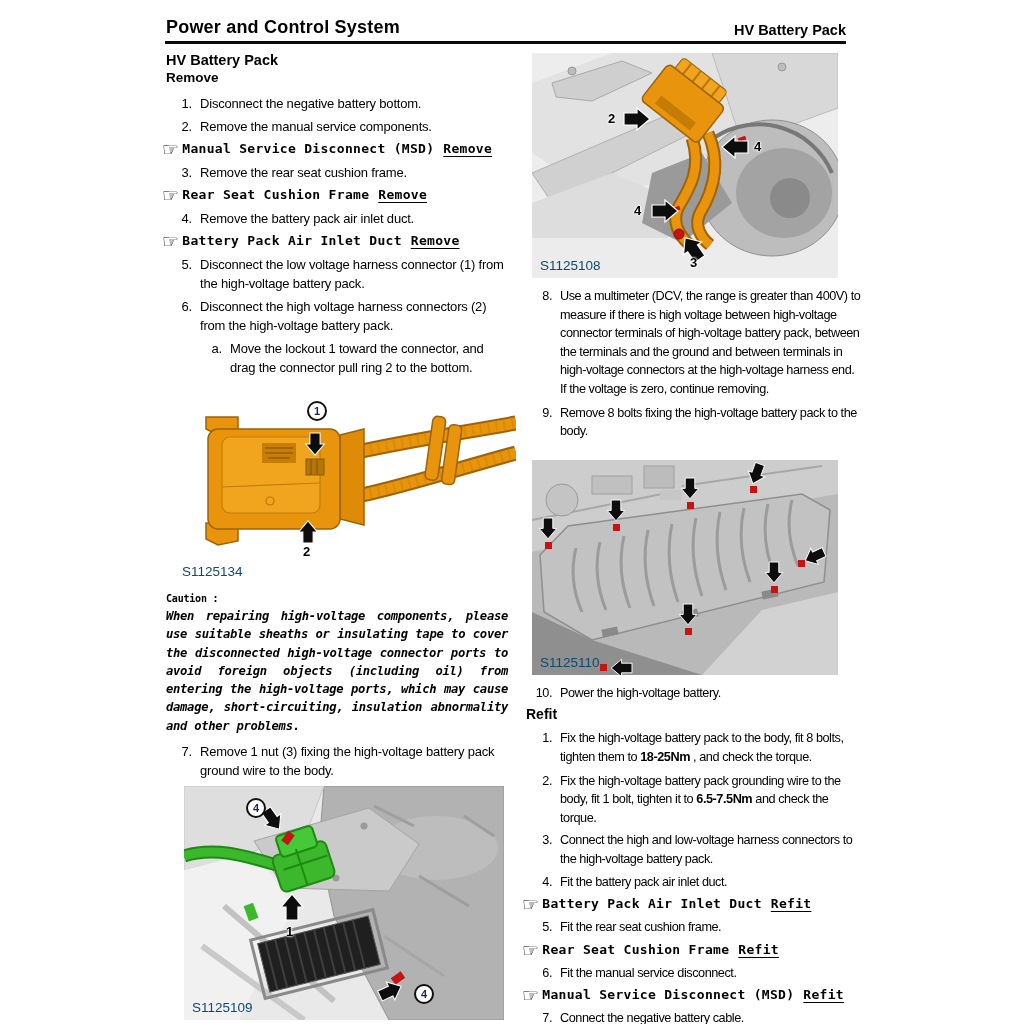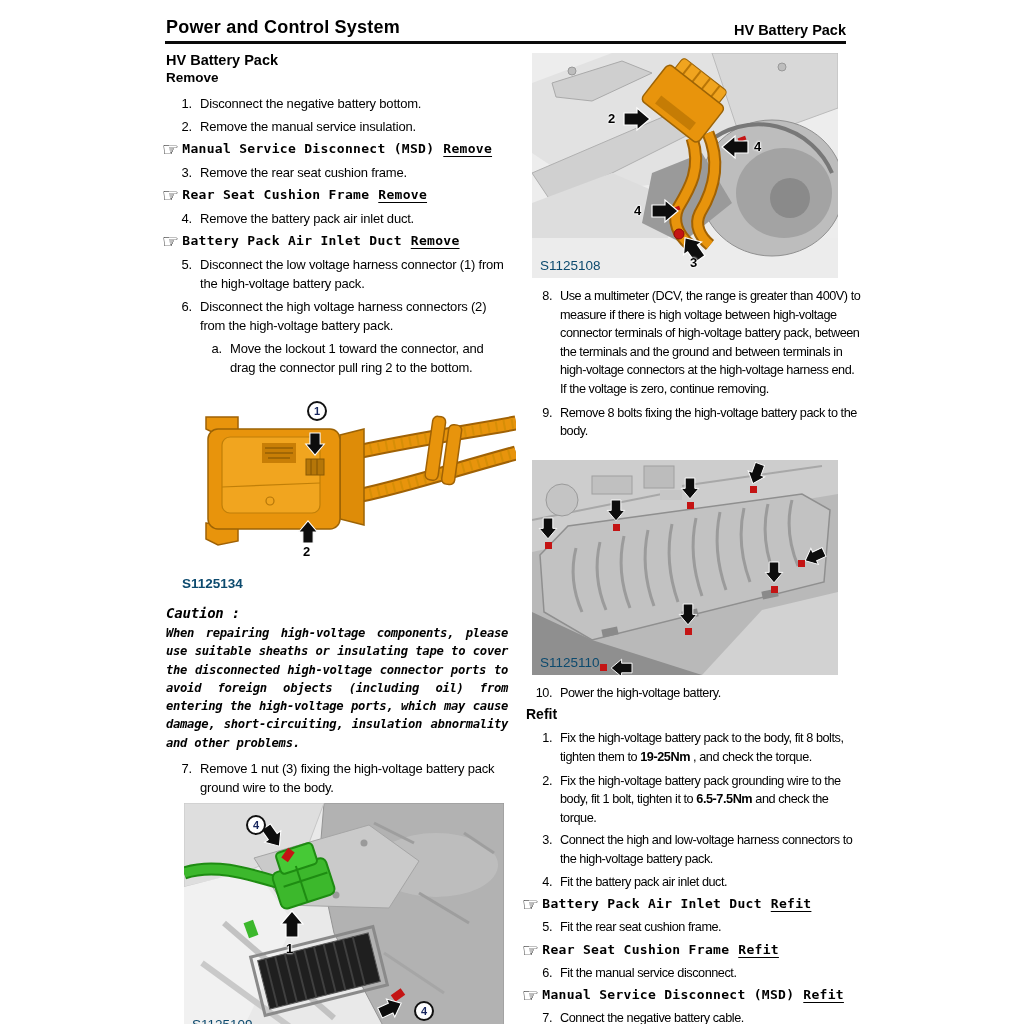--- a/index.html
+++ b/index.html
@@ -26,32 +26,32 @@
   .step .txt{flex:1;}
   .step.first{margin-top:8px;}
   .step.gap{margin-top:4px;}
   .step.sub .num{width:56px;}
 
   .link-row{display:flex;align-items:center;height:21px;margin-top:2px;margin-left:-4px;
             font-family:"DejaVu Sans Mono",monospace;font-weight:bold;font-size:13px;letter-spacing:.3px;cursor:pointer;}
   .hand{font-family:"DejaVu Sans",sans-serif;font-size:19px;line-height:19px;margin-right:3px;position:relative;top:1px;font-weight:normal;}
   .link-action{margin-left:9px;text-decoration:underline;text-underline-offset:3px;}
 
-  .caution-title{font-family:"DejaVu Sans Mono",monospace;font-weight:bold;font-style:italic;font-size:14px;margin-top:14px;letter-spacing:-.2px;}
+  .caution-title{font-family:"DejaVu Sans Mono",monospace;font-weight:bold;font-size:10px;margin-top:14px;letter-spacing:-.2px;}
   .caution-text{font-family:"DejaVu Sans Mono",monospace;font-weight:bold;font-style:italic;font-size:12.2px;
                 line-height:18.3px;text-align:justify;margin-top:3px;letter-spacing:-.3px;}
 
   .fig{position:relative;}
   .fig svg{display:block;}
   #fig-connector{margin-top:14px;margin-left:12px;width:338px;height:172px;}
   #fig-ground{margin-top:6px;margin-left:18px;width:320px;height:234px;}
   #fig-msd{margin-left:6px;width:306px;height:225px;}
   #fig-pack{margin-top:19px;margin-left:6px;width:306px;height:215px;}
   .fig-caption{font-size:13.5px;color:#0c4a6e;}
-  .cap-below{margin:13px 0 0 16px;font-weight:bold;}
+  .cap-below{margin:1px 0 0 16px;}
   .cap-inside{position:absolute;left:8px;bottom:5px;}
 
   .co-plain{position:absolute;font-weight:bold;font-size:13px;color:#000;
             text-shadow:0 0 2px #fff,0 0 2px #fff,0 0 3px #fff;}
   .co-circle{position:absolute;width:16px;height:16px;border:2px solid #111;border-radius:50%;
              background:#fff;color:#17265e;font-weight:bold;font-size:11px;
              display:flex;align-items:center;justify-content:center;}
 
   .arrow{fill:#0d0d0d;stroke:#fff;stroke-width:1.2;}
 </style>
@@ -67,21 +67,21 @@
   <div class="col-left">
     <div class="h1">HV Battery Pack</div>
     <div class="h2">Remove</div>
 
     <div class="step first">
       <span class="num">1.</span>
       <span class="txt">Disconnect the negative battery bottom.</span>
     </div>
     <div class="step gap">
       <span class="num">2.</span>
-      <span class="txt">Remove the manual service insulation.</span>
+      <span class="txt">Remove the manual service components.</span>
     </div>
 
     <div class="link-row">
       <span class="hand">☞</span>
       <span class="link-label">Manual Service Disconnect (MSD)</span>
       <span class="link-action">Remove</span>
     </div>
 
     <div class="step gap">
       <span class="num">3.</span>
@@ -341,21 +341,21 @@
 
     <div class="step" style="margin-top:9px;">
       <span class="num">10.</span>
       <span class="txt">Power the high-voltage battery.</span>
     </div>
 
     <div class="h2b">Refit</div>
 
     <div class="step" style="margin-top:6px;">
       <span class="num">1.</span>
-      <span class="txt"><span>Fix the high-voltage battery pack to the body, fit 8 bolts, tighten them to </span><b>19-25Nm</b><span> , and check the torque.</span></span>
+      <span class="txt"><span>Fix the high-voltage battery pack to the body, fit 8 bolts, tighten them to </span><b>18-25Nm</b><span> , and check the torque.</span></span>
     </div>
     <div class="step">
       <span class="num">2.</span>
       <span class="txt"><span>Fix the high-voltage battery pack grounding wire to the body, fit 1 bolt, tighten it to </span><b>6.5-7.5Nm</b><span> and check the torque.</span></span>
     </div>
     <div class="step gap">
       <span class="num">3.</span>
       <span class="txt">Connect the high and low-voltage harness connectors to the high-voltage battery pack.</span>
     </div>
     <div class="step gap">

